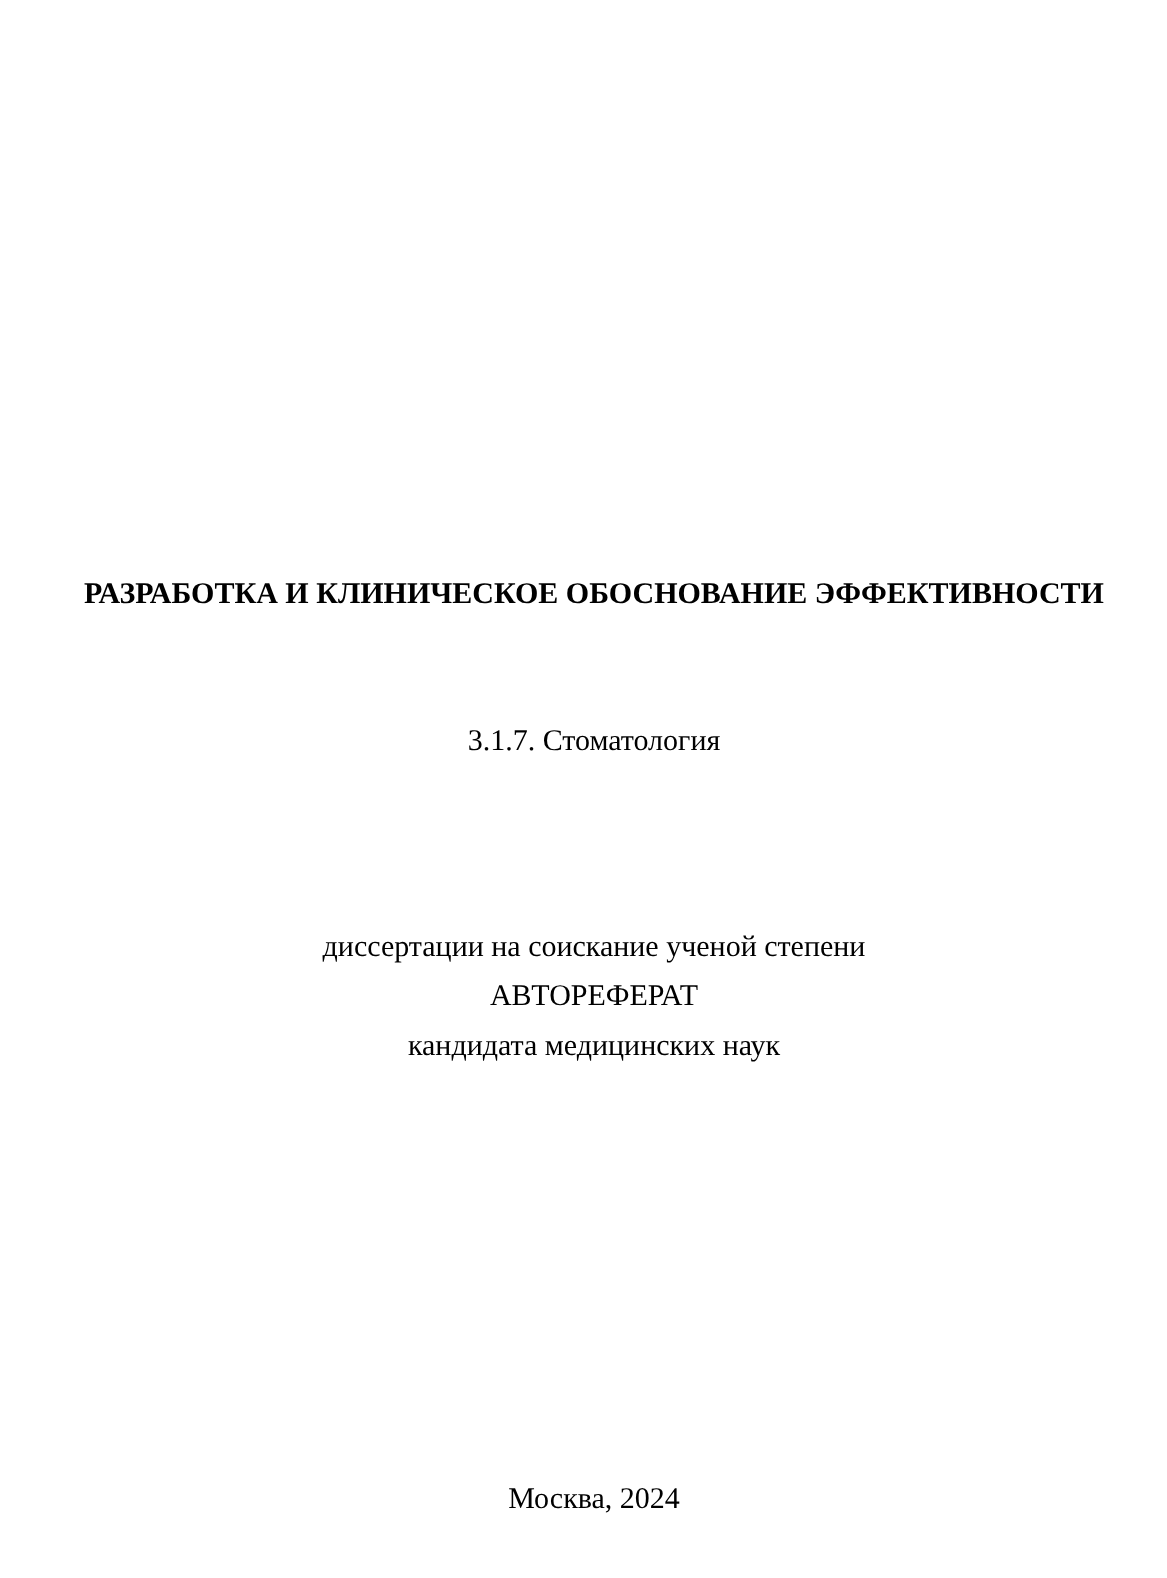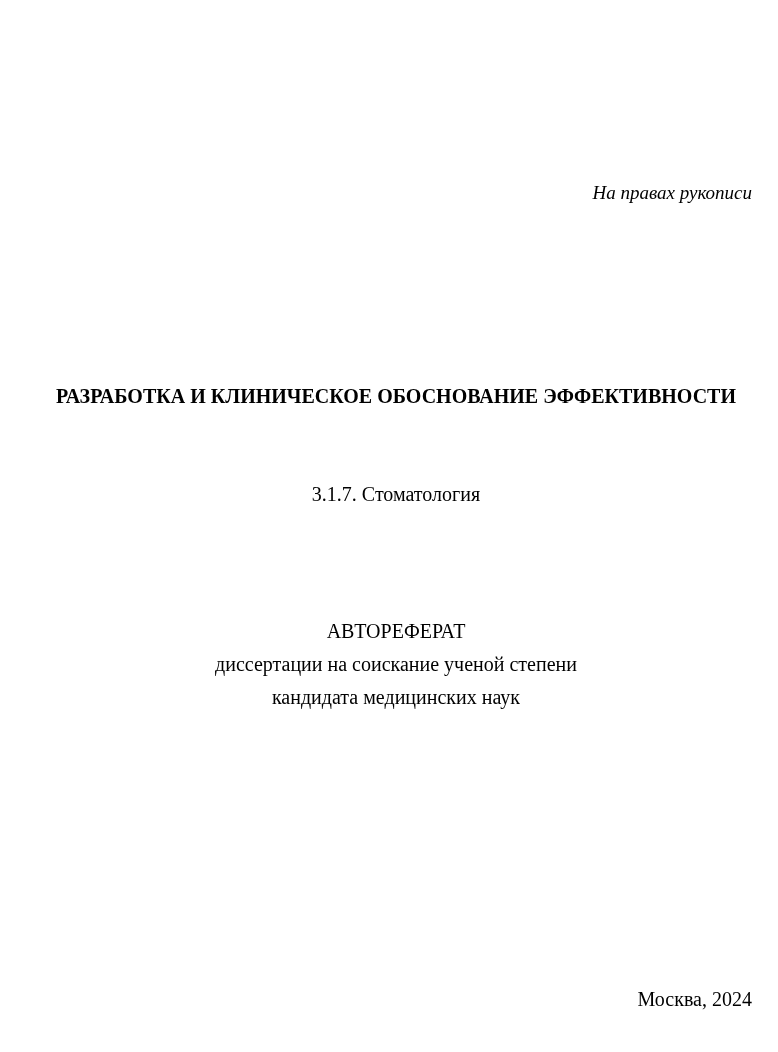--- a/index.html
+++ b/index.html
@@ -50,38 +50,36 @@
   }
   .abstract-block {
     top: 615px;
     font-size: 20px;
     line-height: 33px;
   }
   .footer {
     top: 988px;
     font-size: 20px;
     line-height: 22px;
-    text-align: right;
   }
 </style>
 </head>
 <body>
 
 <div class="page">
 
-  <div class="abs stamp">На правах рукописи</div>
 
 
   <div class="abs centered title">
     <div>РАЗРАБОТКА И КЛИНИЧЕСКОЕ ОБОСНОВАНИЕ ЭФФЕКТИВНОСТИ</div>
   </div>
 
   <div class="abs centered specialty">3.1.7. Стоматология</div>
 
   <div class="abs centered abstract-block">
+    <div>диссертации на соискание ученой степени</div>
     <div>АВТОРЕФЕРАТ</div>
-    <div>диссертации на соискание ученой степени</div>
     <div>кандидата медицинских наук</div>
   </div>
 
   <div class="abs centered footer">Москва, 2024</div>
 
 </div>
 
 </body></html>

